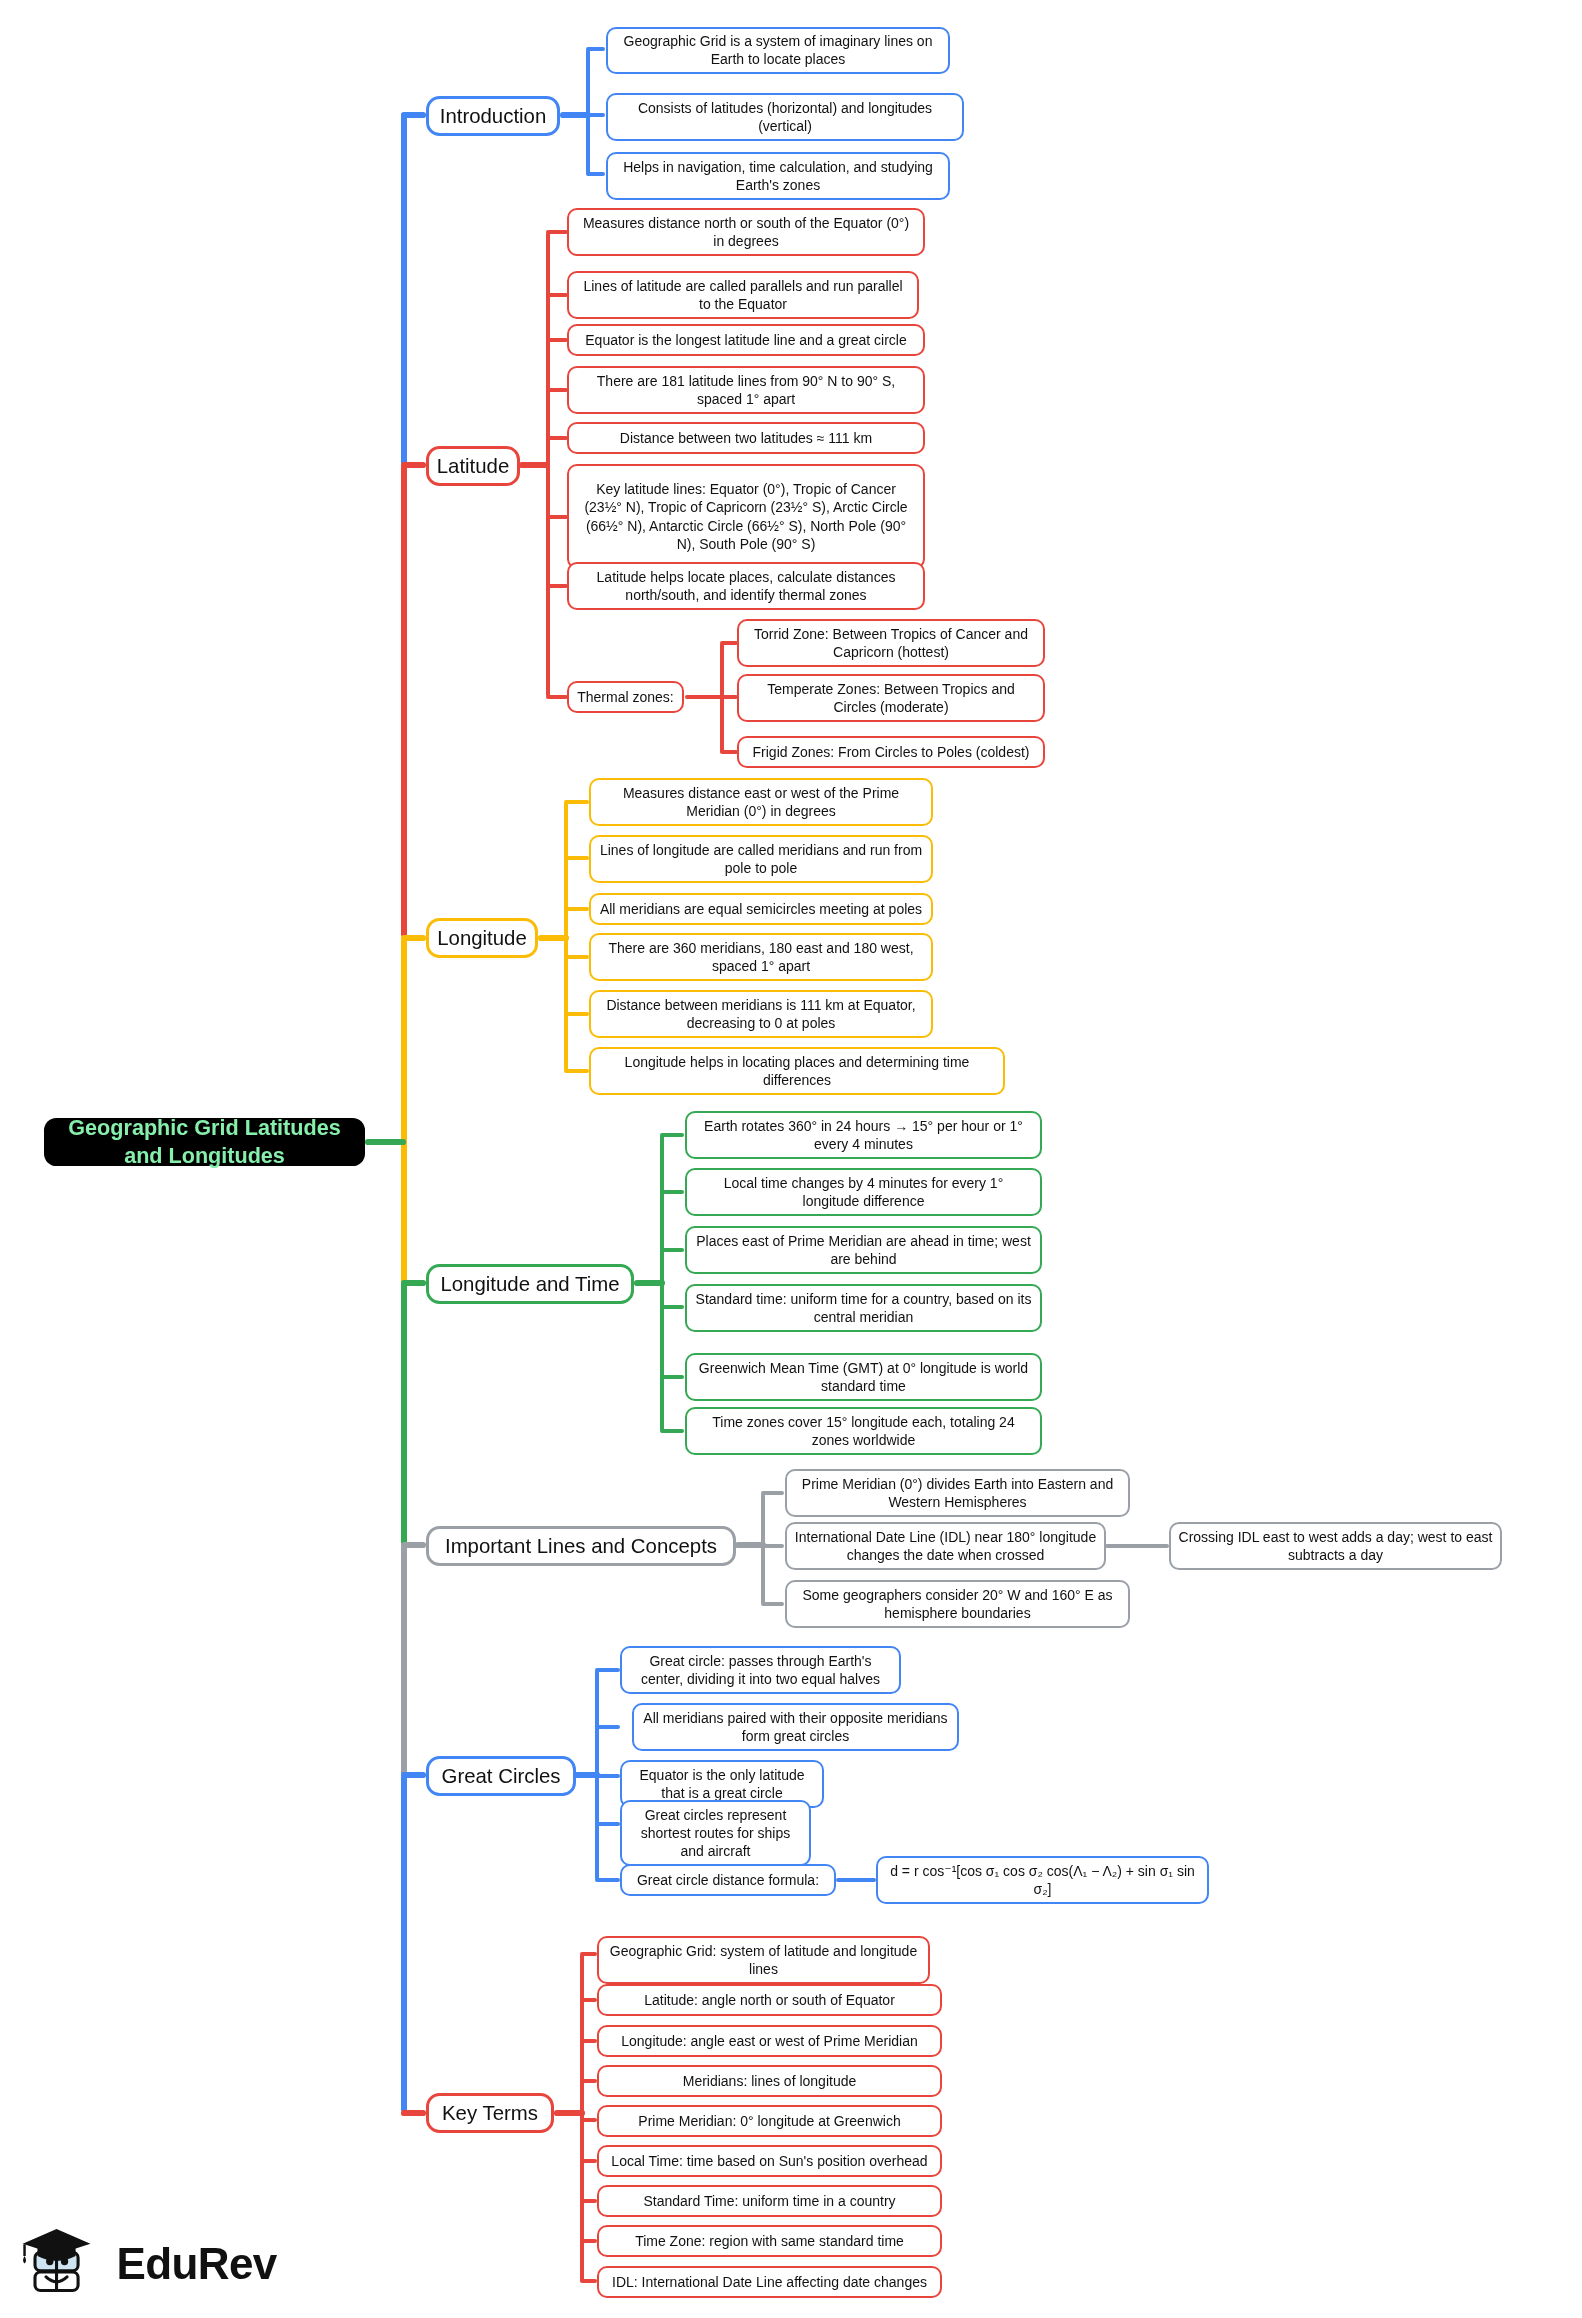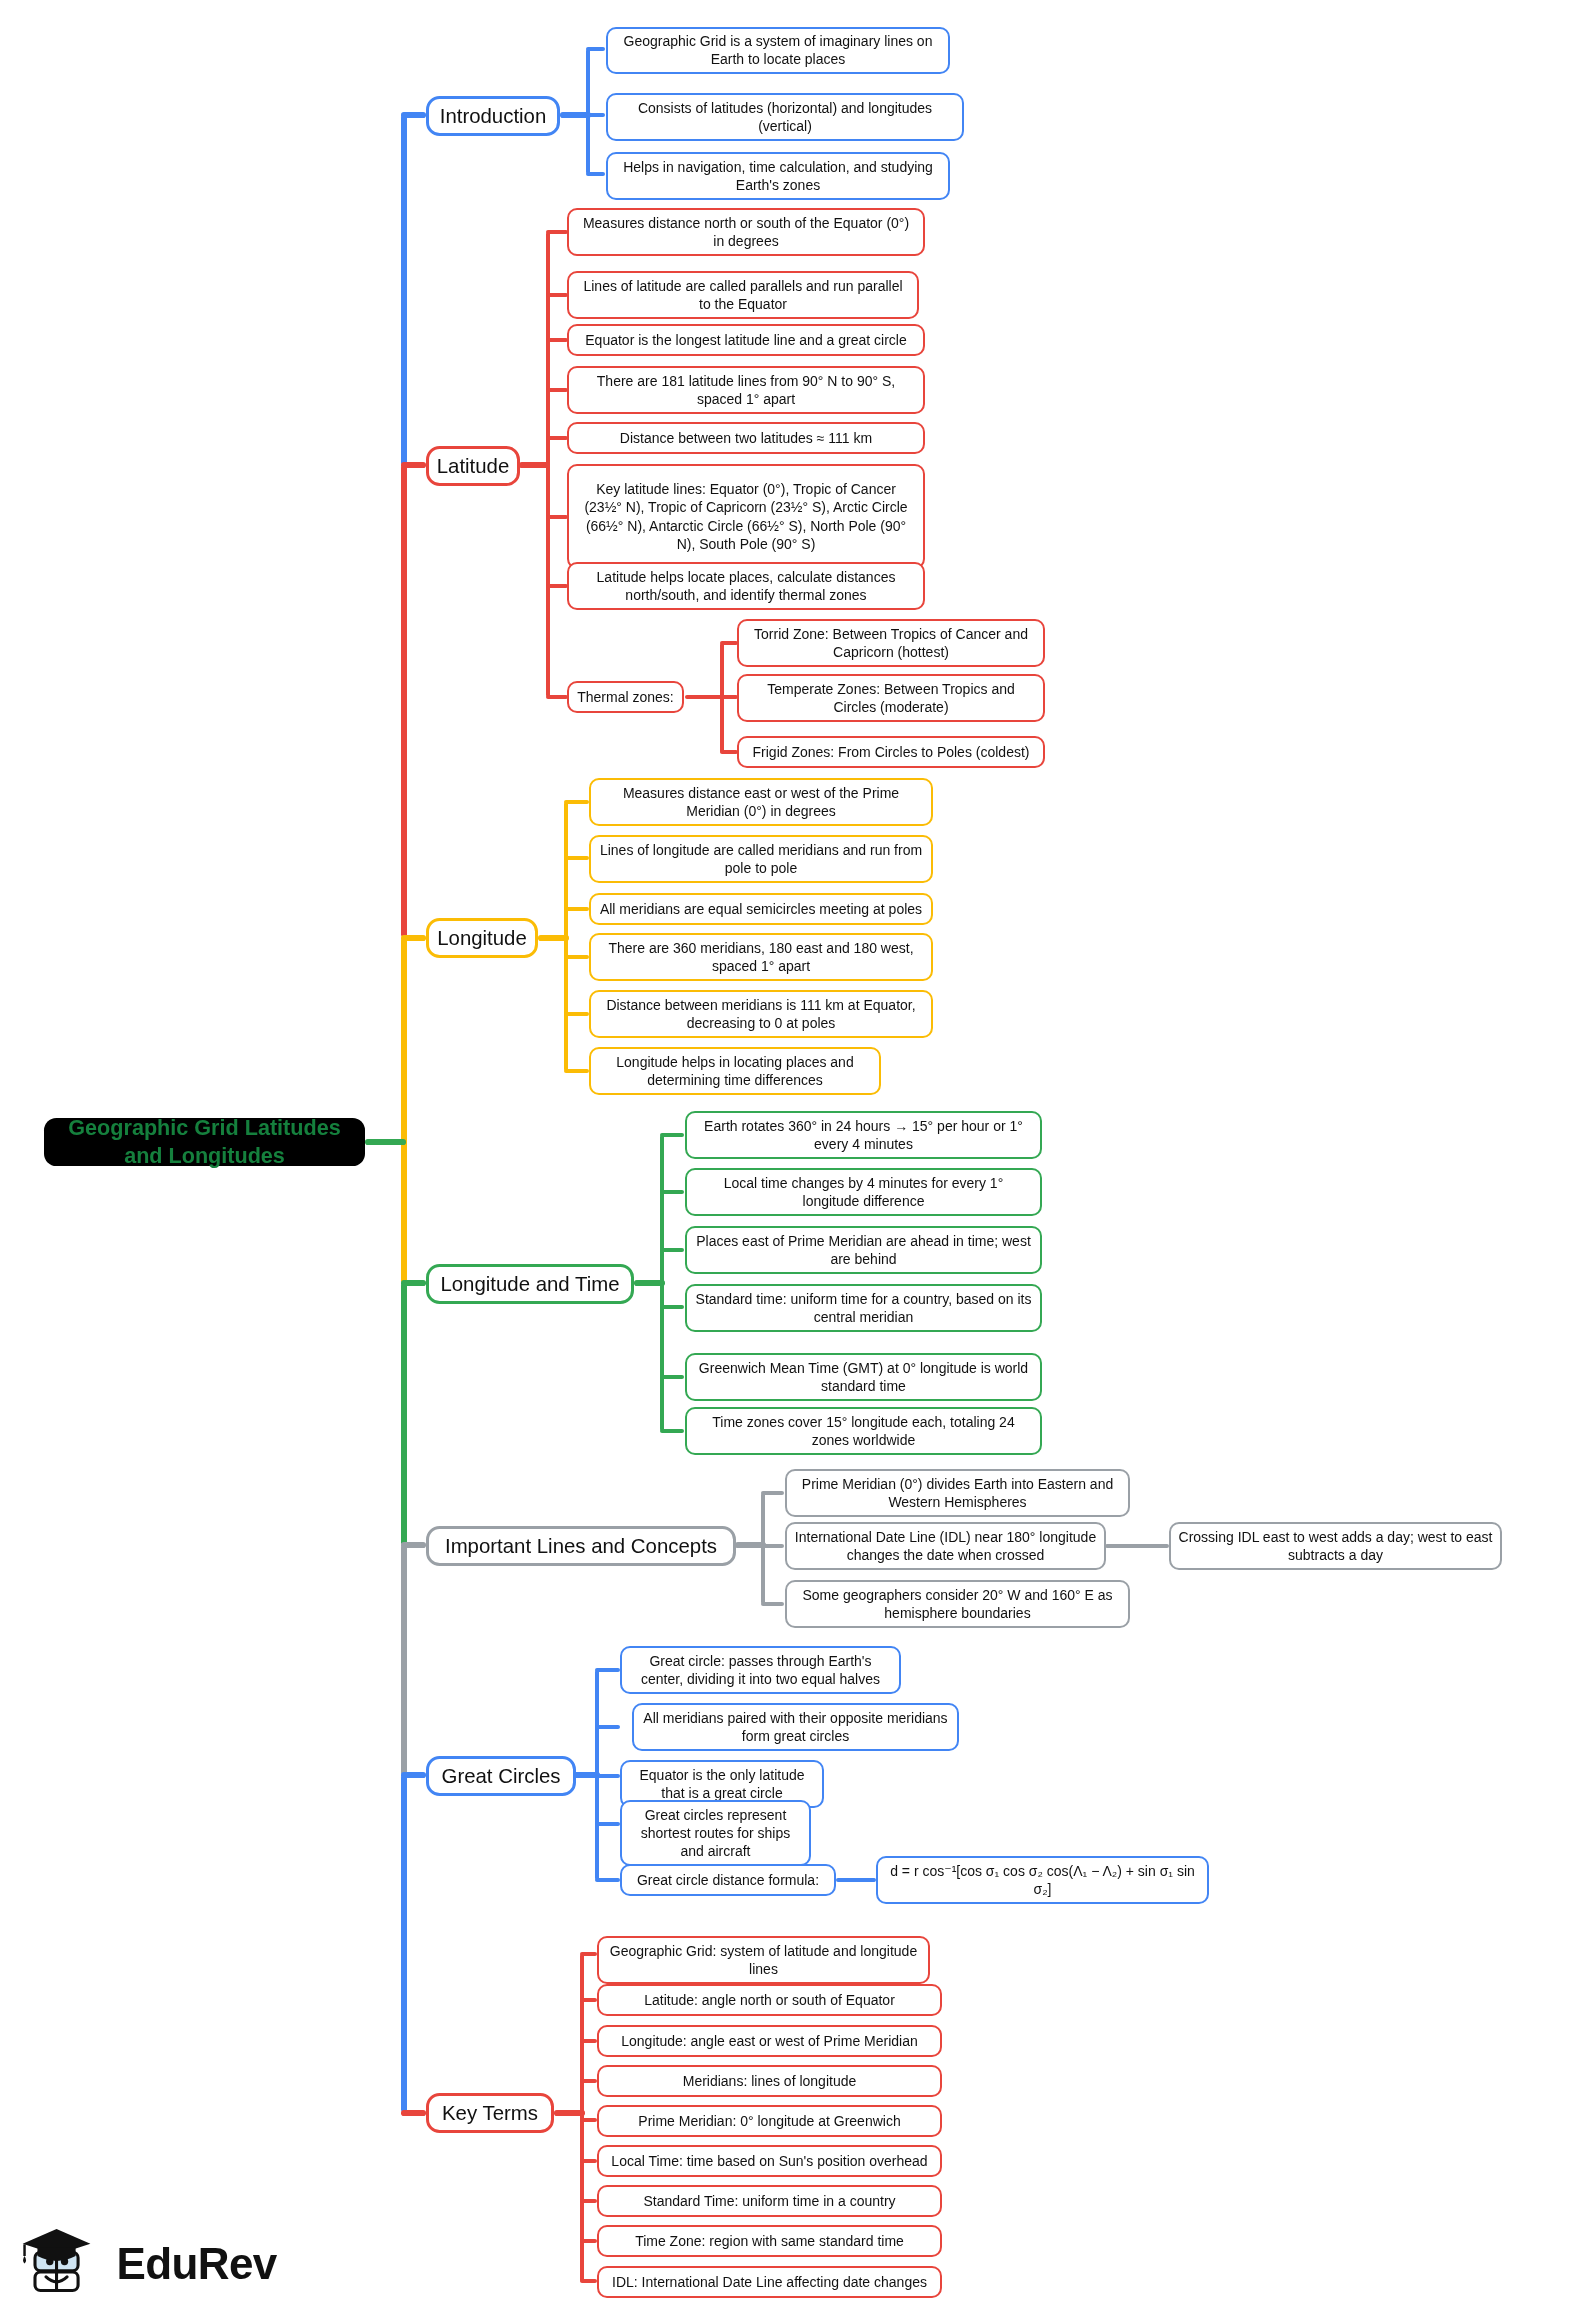--- a/index.html
+++ b/index.html
@@ -22,21 +22,21 @@
     align-items:center;
     justify-content:center;
     text-align:center;
     background:#ffffff;
     border-style:solid;
     color:#111111;
     line-height:1.30;
   }
   .root{
     background:#000000;
-    color:#15803d;
+    color:#86efac;
     border:none;
     border-radius:12.3px;
     font-weight:bold;
     font-size:21.6px;
     line-height:1.28;
     padding:3.7px 10px;
   }
   .branch{
     border-width:3.1px;
     border-radius:13.6px;
@@ -181,21 +181,21 @@
       <div class="node leaf" style="left: 567px; top: 681px; width: 117px; min-height: 32px; border-color: rgb(232, 69, 60);">Thermal zones:</div>
       <div class="node leaf2" style="left: 737px; top: 619px; width: 308px; min-height: 48px; border-color: rgb(232, 69, 60);">Torrid Zone: Between Tropics of Cancer and Capricorn (hottest)</div>
       <div class="node leaf2" style="left: 737px; top: 674px; width: 308px; min-height: 48px; border-color: rgb(232, 69, 60);">Temperate Zones: Between Tropics and Circles (moderate)</div>
       <div class="node leaf2" style="left: 737px; top: 736px; width: 308px; min-height: 32px; border-color: rgb(232, 69, 60);">Frigid Zones: From Circles to Poles (coldest)</div>
       <div class="node branch" style="left: 426px; top: 918px; width: 112px; min-height: 38px; border-color: rgb(251, 188, 5); line-height: 32px;">Longitude</div>
       <div class="node leaf" style="left: 589px; top: 778px; width: 344px; min-height: 48px; border-color: rgb(251, 188, 5);">Measures distance east or west of the Prime Meridian (0°) in degrees</div>
       <div class="node leaf" style="left: 589px; top: 835px; width: 344px; min-height: 48px; border-color: rgb(251, 188, 5);">Lines of longitude are called meridians and run from pole to pole</div>
       <div class="node leaf" style="left: 589px; top: 893px; width: 344px; min-height: 32px; border-color: rgb(251, 188, 5);">All meridians are equal semicircles meeting at poles</div>
       <div class="node leaf" style="left: 589px; top: 933px; width: 344px; min-height: 48px; border-color: rgb(251, 188, 5);">There are 360 meridians, 180 east and 180 west, spaced 1° apart</div>
       <div class="node leaf" style="left: 589px; top: 990px; width: 344px; min-height: 48px; border-color: rgb(251, 188, 5);">Distance between meridians is 111 km at Equator, decreasing to 0 at poles</div>
-      <div class="node leaf" style="left: 589px; top: 1047px; width: 292px; min-height: 48px; border-color: rgb(251, 188, 5);">Longitude helps in locating places and determining time differences</div>
+      <div class="node leaf" style="left: 589px; top: 1047px; width: 416px; min-height: 48px; border-color: rgb(251, 188, 5);">Longitude helps in locating places and determining time differences</div>
       <div class="node branch" style="left: 426px; top: 1264px; width: 208px; min-height: 38px; border-color: rgb(52, 168, 83); line-height: 32px;">Longitude and Time</div>
       <div class="node leaf" style="left: 685px; top: 1111px; width: 357px; min-height: 48px; border-color: rgb(52, 168, 83);">Earth rotates 360° in 24 hours → 15° per hour or 1° every 4 minutes</div>
       <div class="node leaf" style="left: 685px; top: 1168px; width: 357px; min-height: 48px; border-color: rgb(52, 168, 83);">Local time changes by 4 minutes for every 1° longitude difference</div>
       <div class="node leaf" style="left: 685px; top: 1226px; width: 357px; min-height: 48px; border-color: rgb(52, 168, 83);">Places east of Prime Meridian are ahead in time; west are behind</div>
       <div class="node leaf" style="left: 685px; top: 1284px; width: 357px; min-height: 48px; border-color: rgb(52, 168, 83);">Standard time: uniform time for a country, based on its central meridian</div>
       <div class="node leaf" style="left: 685px; top: 1353px; width: 357px; min-height: 48px; border-color: rgb(52, 168, 83);">Greenwich Mean Time (GMT) at 0° longitude is world standard time</div>
       <div class="node leaf" style="left: 685px; top: 1407px; width: 357px; min-height: 48px; border-color: rgb(52, 168, 83);">Time zones cover 15° longitude each, totaling 24 zones worldwide</div>
       <div class="node branch" style="left: 426px; top: 1526px; width: 310px; min-height: 38px; border-color: rgb(154, 160, 166); line-height: 32px;">Important Lines and Concepts</div>
       <div class="node leaf" style="left: 785px; top: 1469px; width: 345px; min-height: 48px; border-color: rgb(154, 160, 166);">Prime Meridian (0°) divides Earth into Eastern and Western Hemispheres</div>
       <div class="node leaf" style="left: 785px; top: 1522px; width: 321px; min-height: 48px; border-color: rgb(154, 160, 166);">International Date Line (IDL) near 180° longitude changes the date when crossed</div>

